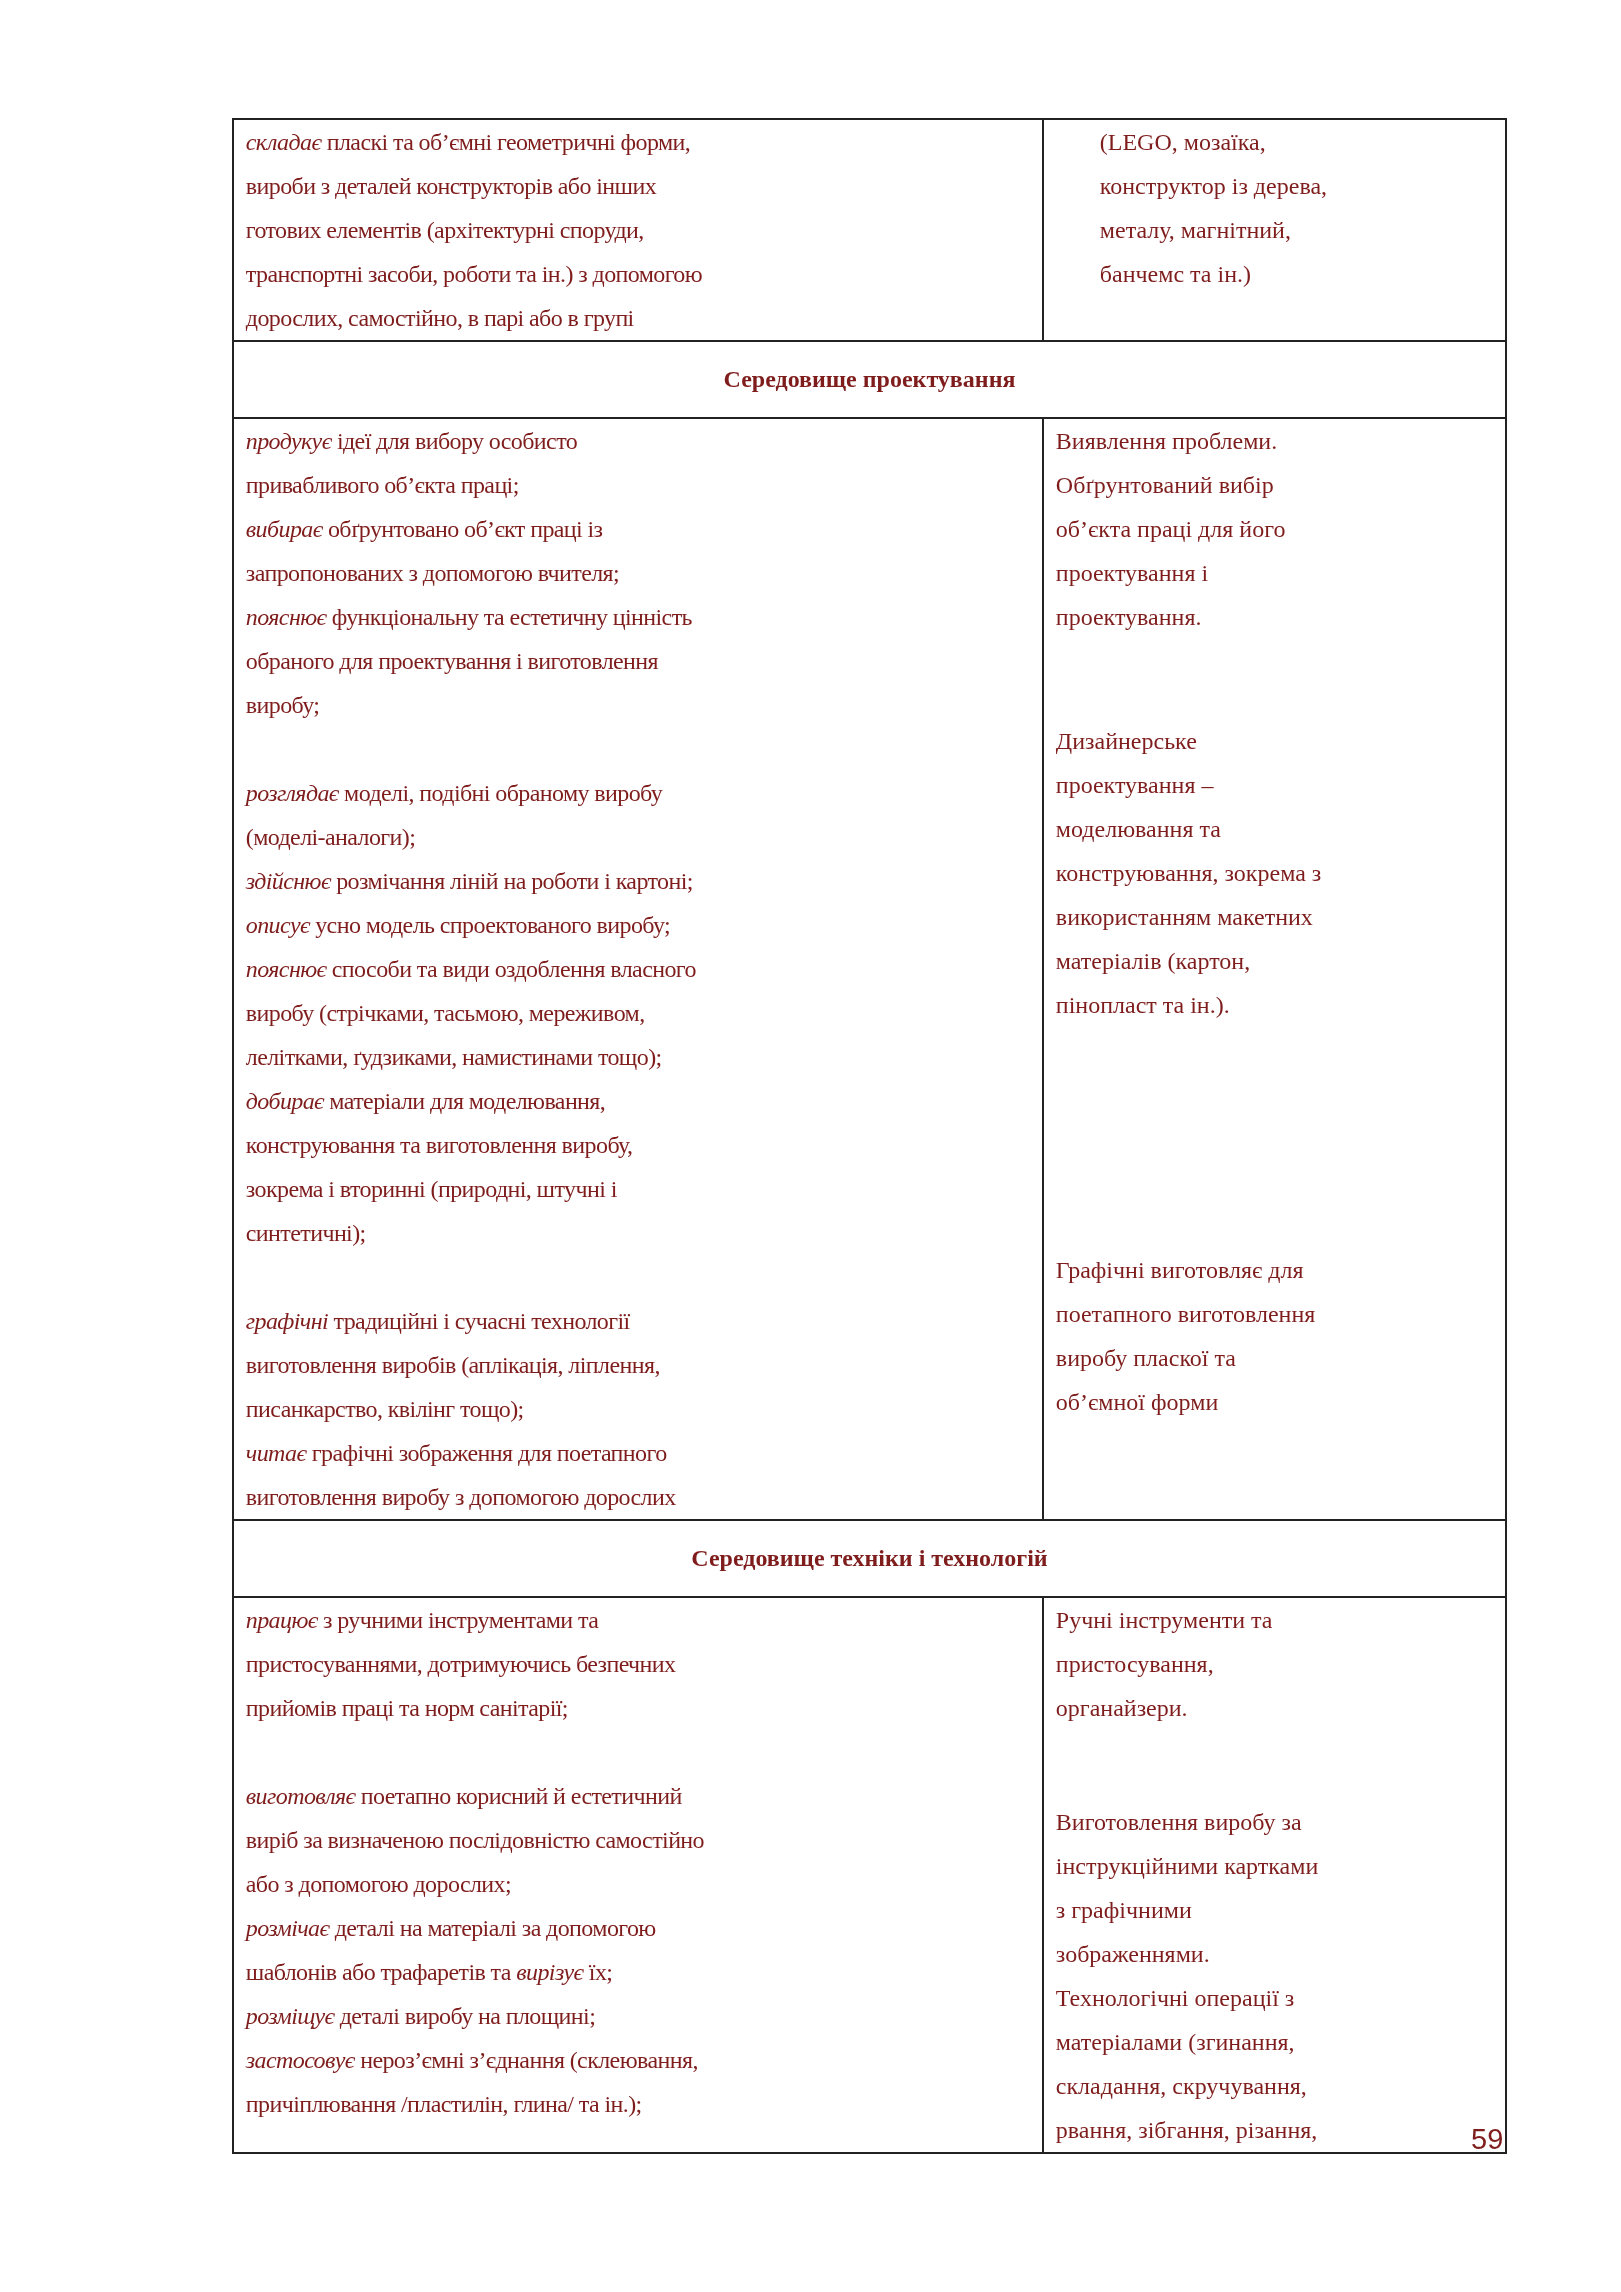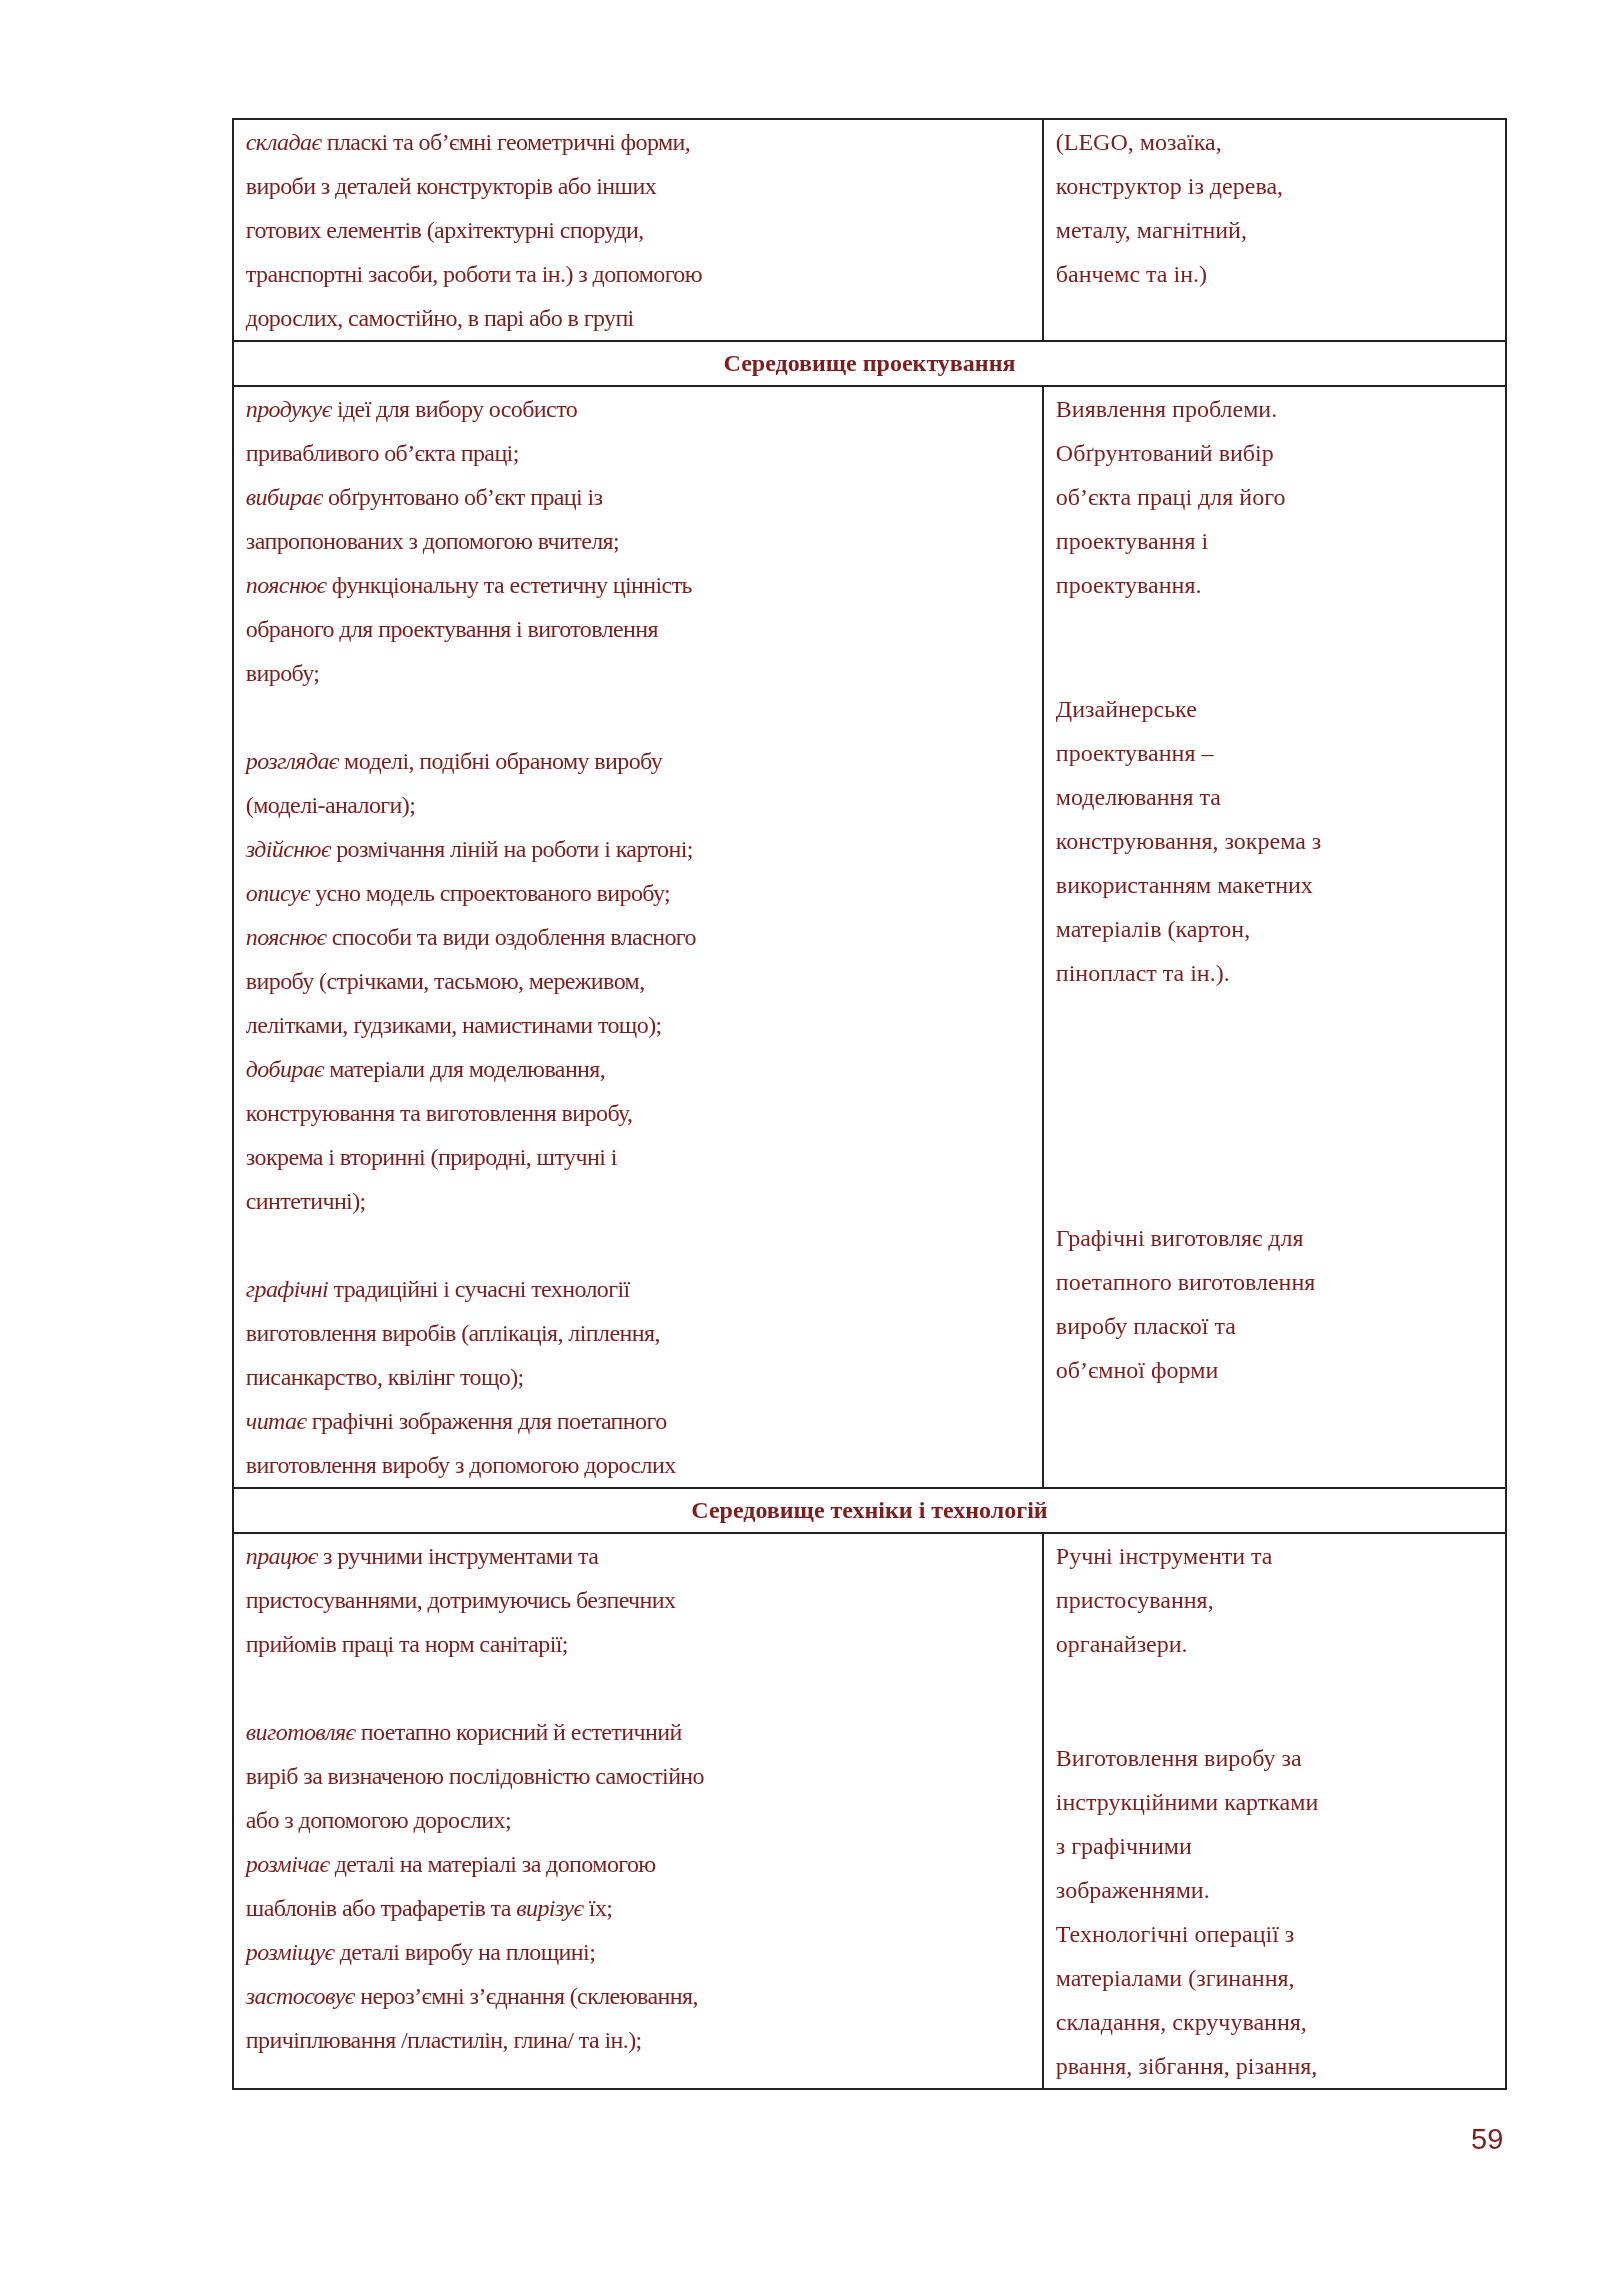--- a/index.html
+++ b/index.html
@@ -15,21 +15,21 @@
     border: 2px solid #222; vertical-align: top; padding: 0 9.8px 0 11.8px;
   }
   col.c1 { width: 810px; }
   col.c2 { width: 463px; }
   td.left { letter-spacing: -0.6px; }
   .left .block, .right .block { margin: 0; }
   .left .block + .block, .right .block + .block { margin-top: 44px; }
   .line { display: block; white-space: nowrap; }
   .verb { font-style: italic; }
   tr.section td {
-    text-align: center; font-weight: bold; padding: 0; height: 43px; line-height: 43px;
+    text-align: center; font-weight: bold; padding: 16px; height: 43px; line-height: 43px;
   }
   .pad-bottom { padding-bottom: 44px; }
   .page-number {
     position: absolute; left: 1471px; top: 2123px;
     font-family: "Liberation Sans", "DejaVu Sans", sans-serif; font-size: 29px; color: #7f1d1d;
   }
 </style>
 </head>
 <body>
 
@@ -44,21 +44,21 @@
           <td class="left pad-bottom">
             <div class="block">
               <span class="line"><span class="verb">складає</span><span> пласкі та об’ємні геометричні форми,</span></span>
               <span class="line"><span>вироби з деталей конструкторів або інших</span></span>
               <span class="line"><span>готових елементів (архітектурні споруди,</span></span>
               <span class="line"><span>транспортні засоби, роботи та ін.) з допомогою</span></span>
               <span class="line"><span>дорослих, самостійно, в парі або в групі</span></span>
             </div>
           </td>
           <td class="right">
-            <div class="block" style="margin-top: 0px;">
+            <div class="block" style="margin-top: 0px; margin-left: 44px;">
               <span class="line">(LEGO, мозаїка,</span>
               <span class="line">конструктор із дерева,</span>
               <span class="line">металу, магнітний,</span>
               <span class="line">банчемс та ін.)</span>
             </div>
           </td>
         </tr>
         <tr class="section">
           <td colspan="2">Середовище проектування</td>
         </tr>

